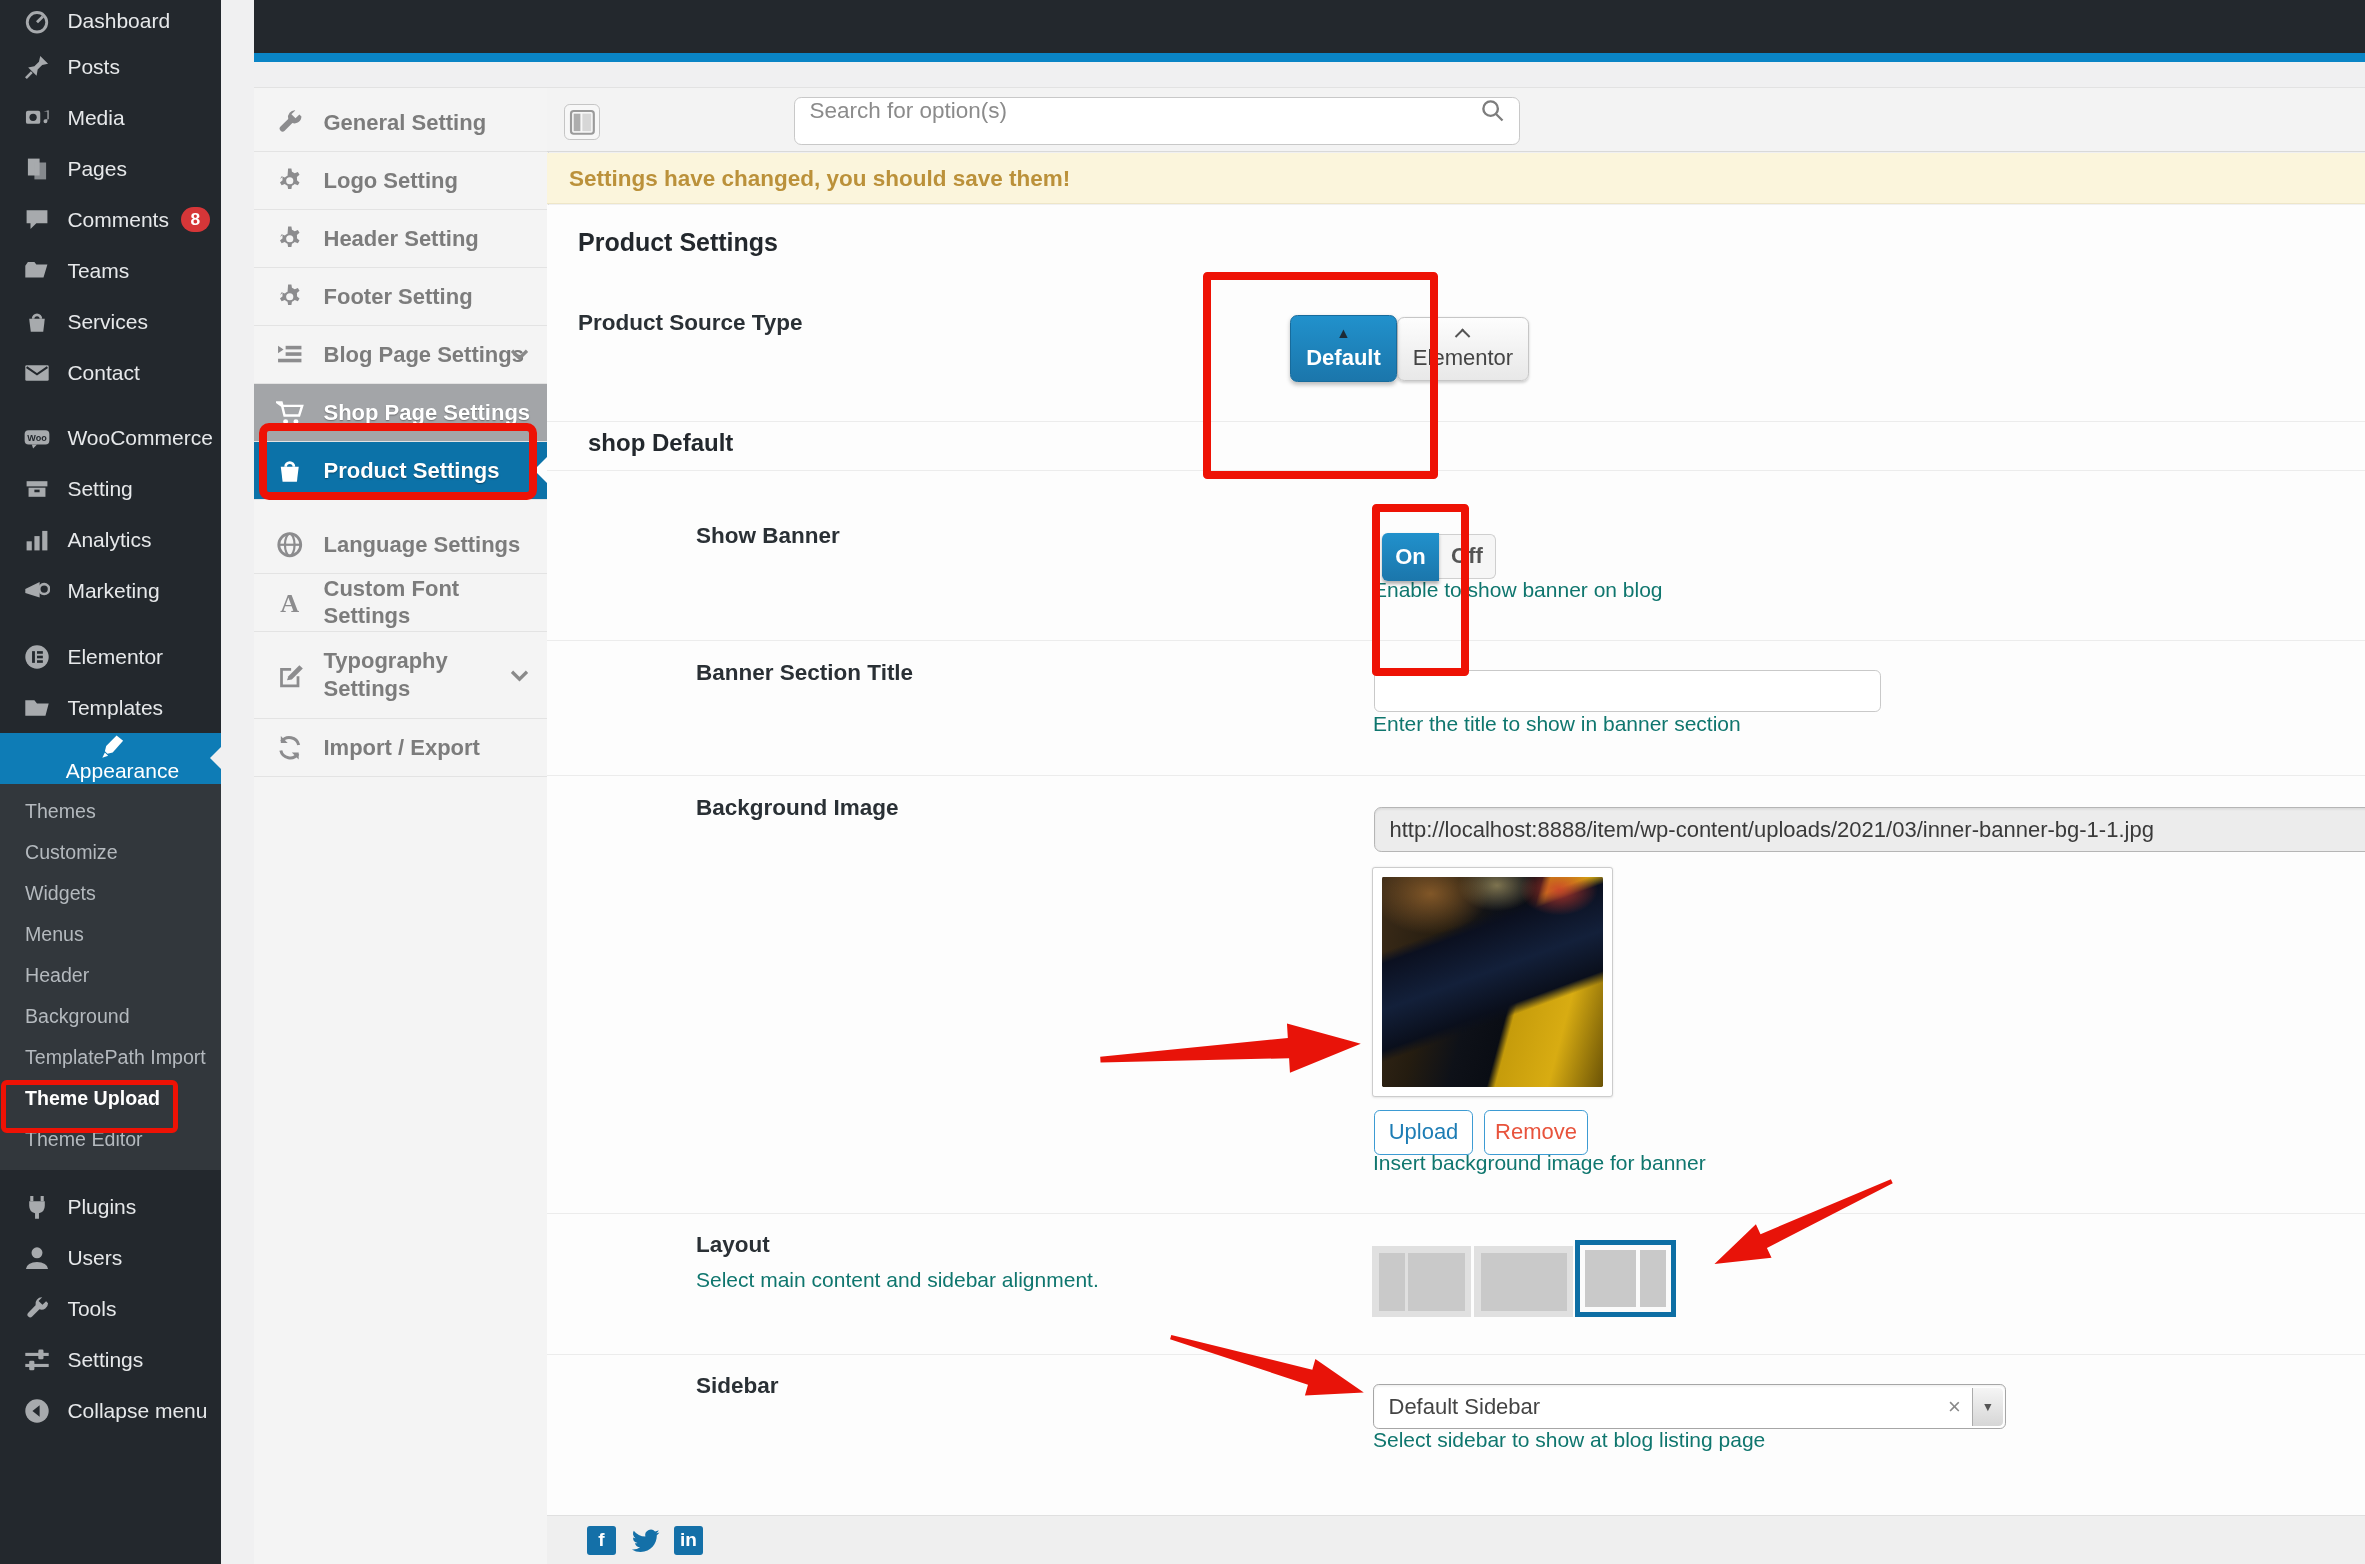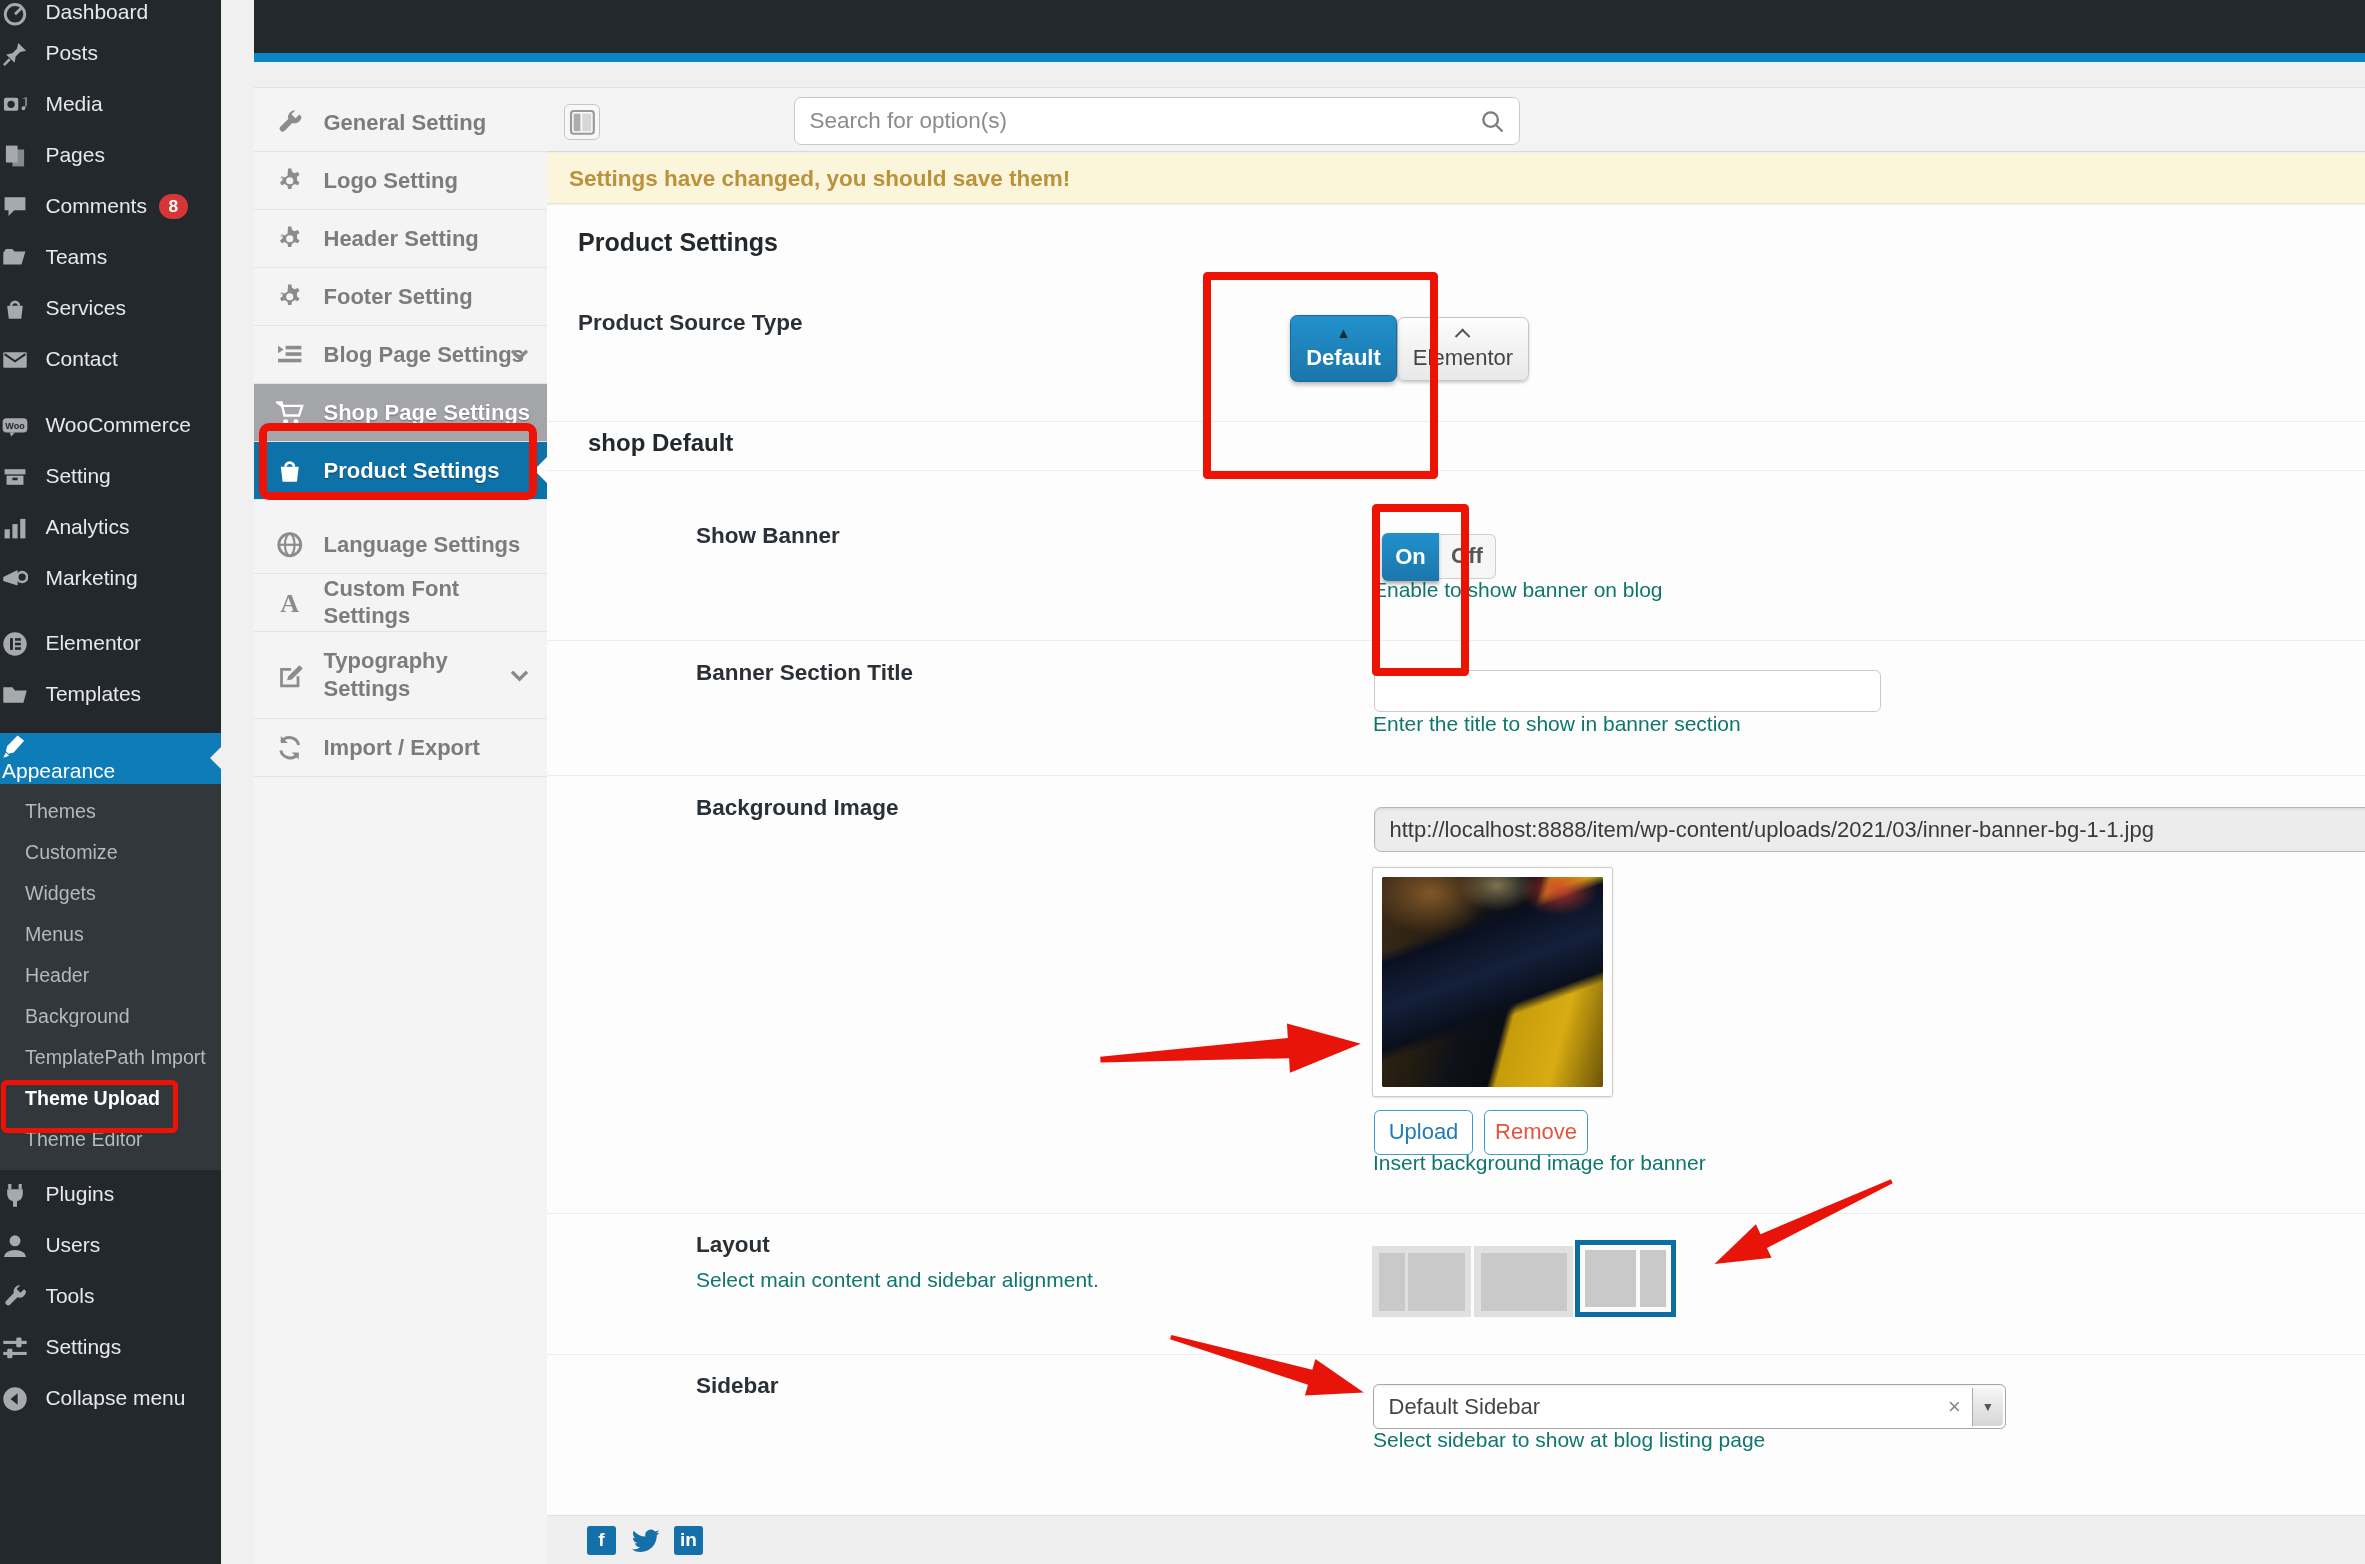--- a/index.html
+++ b/index.html
@@ -1,21 +1,21 @@
 <!DOCTYPE html>
 <html style="font-size:11.6px"><head>
 <meta charset="utf-8">
 <style>
   html,body{margin:0;padding:0;background:#f0f0f1;font-family:"Liberation Sans",sans-serif;}
   .page{position:relative;width:2366px;height:1564px;overflow:hidden;background:#f0f0f1;}
   .abs{position:absolute;}
 
   
   #admin-sidebar{left:0;top:0;width:221px;height:1564px;background:#23282d;z-index:5;}
-  .wp-item{position:relative;height:51px;display:flex;align-items:flex-start;padding:0 0 0 2px;color:#e6e8ea;
+  .wp-item{position:relative;height:51px;display:flex;align-items:center;padding:0 0 0 24px;color:#e6e8ea;
            font-size:21px;cursor:pointer;}
   .wp-item.first{height:41px;}
   .wp-ic{width:26px;height:26px;margin-right:17.4px;color:#a7aaad;flex:0 0 auto;display:inline-block;}
   .wp-ic svg{width:100%;height:100%;fill:currentColor;}
   .wp-lb{white-space:nowrap;}
   .wp-badge{margin-left:11.6px;background:#d63638;color:#fff;font-size:17.4px;font-weight:bold;
             border-radius:14.5px;padding:2.2px 10px;}
   .wp-sep{height:14.5px;}
   .wp-item.active{background:#0e7cb6;color:#fff;flex-direction:column;}
   .wp-item.active .wp-ic{color:#fff;}
@@ -47,21 +47,21 @@
   .tn-item.active .tn-ic{color:#fff;}
   .tn-item.active::after{content:'';position:absolute;right:0;top:50%;margin-top:-14.5px;
       border:14.5px solid transparent;border-right:14.5px solid #fdfdfd;}
 
   
   #toolbar{left:547px;top:88px;width:1818px;height:63px;background:#f3f3f3;border-bottom:1.4px solid #d9d9d9;}
   #panel-btn{left:564px;top:104px;width:36px;height:36px;background:#f7f7f7;border:1.4px solid #c5c5c5;
              border-radius:5.8px;color:#9a9a9a;padding:3.6px;box-sizing:border-box;cursor:pointer;}
   #panel-btn svg{width:100%;height:100%;}
   #search-box{left:794px;top:97px;width:726px;height:48px;background:#fff;border:1.4px solid #c8c8c8;
-              border-radius:7.2px;box-sizing:border-box;display:flex;align-items:center;}
+              border-radius:7.2px;box-sizing:border-box;display:flex;align-items:flex-start;}
   #search-input{flex:1;border:none;outline:none;background:transparent;font-size:22.5px;color:#444;
                 padding:0 0 0 14.5px;font-family:"Liberation Sans",sans-serif;}
   #search-input::placeholder{color:#8b8b8b;}
   #search-mag{width:25px;height:25px;color:#7d7d7d;margin-right:14.5px;}
   #search-mag svg{width:100%;height:100%;fill:none;}
   #notice{left:547px;top:153px;width:1818px;height:51px;background:#fbf5dc;border-bottom:1.4px solid #eee6c8;
           line-height:51px;padding-left:22px;box-sizing:border-box;color:#bb913a;font-size:22.5px;font-weight:bold;}
   #main{left:547px;top:205px;width:1818px;height:1310px;background:#fdfdfd;}
   #footerbar{left:547px;top:1515px;width:1818px;height:49px;background:#efefef;border-top:1.4px solid #e0e0e0;
              display:flex;align-items:center;padding-left:40px;box-sizing:border-box;gap:14.5px;}

